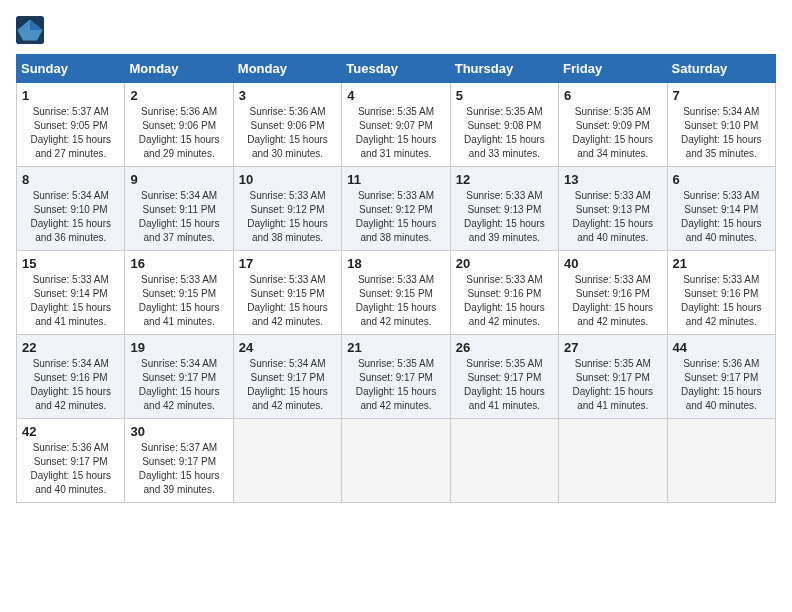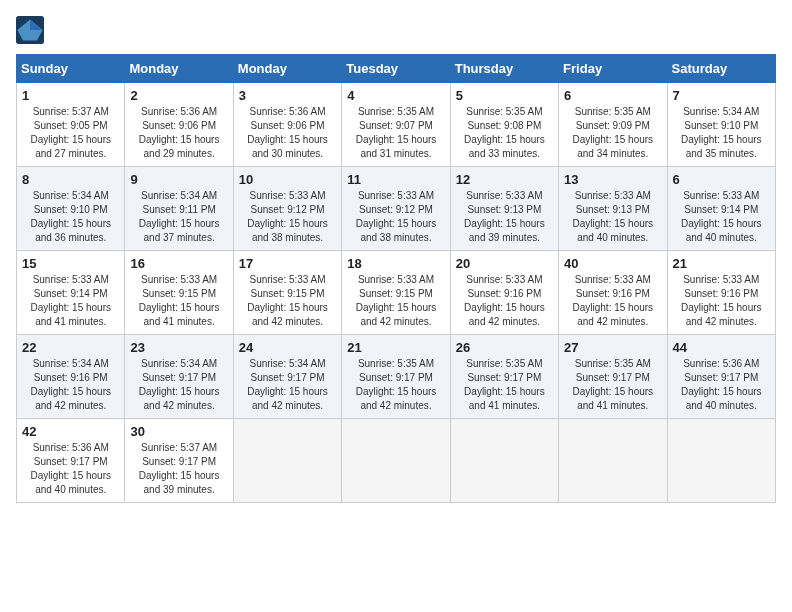--- a/index.html
+++ b/index.html
@@ -216,21 +216,21 @@
           <span class="day-num">21</span>
           <div class="cell-info">Sunrise: 5:33 AM<br>Sunset: 9:16 PM<br>Daylight: 15 hours and 42 minutes.</div>
         </td>
       </tr>
       <tr>
         <td>
           <span class="day-num">22</span>
           <div class="cell-info">Sunrise: 5:34 AM<br>Sunset: 9:16 PM<br>Daylight: 15 hours and 42 minutes.</div>
         </td>
         <td>
-          <span class="day-num">23</span>
+          <span class="day-num">19</span>
           <div class="cell-info">Sunrise: 5:34 AM<br>Sunset: 9:17 PM<br>Daylight: 15 hours and 42 minutes.</div>
         </td>
         <td>
           <span class="day-num">24</span>
           <div class="cell-info">Sunrise: 5:34 AM<br>Sunset: 9:17 PM<br>Daylight: 15 hours and 42 minutes.</div>
         </td>
         <td>
           <span class="day-num">21</span>
           <div class="cell-info">Sunrise: 5:35 AM<br>Sunset: 9:17 PM<br>Daylight: 15 hours and 42 minutes.</div>
         </td>

